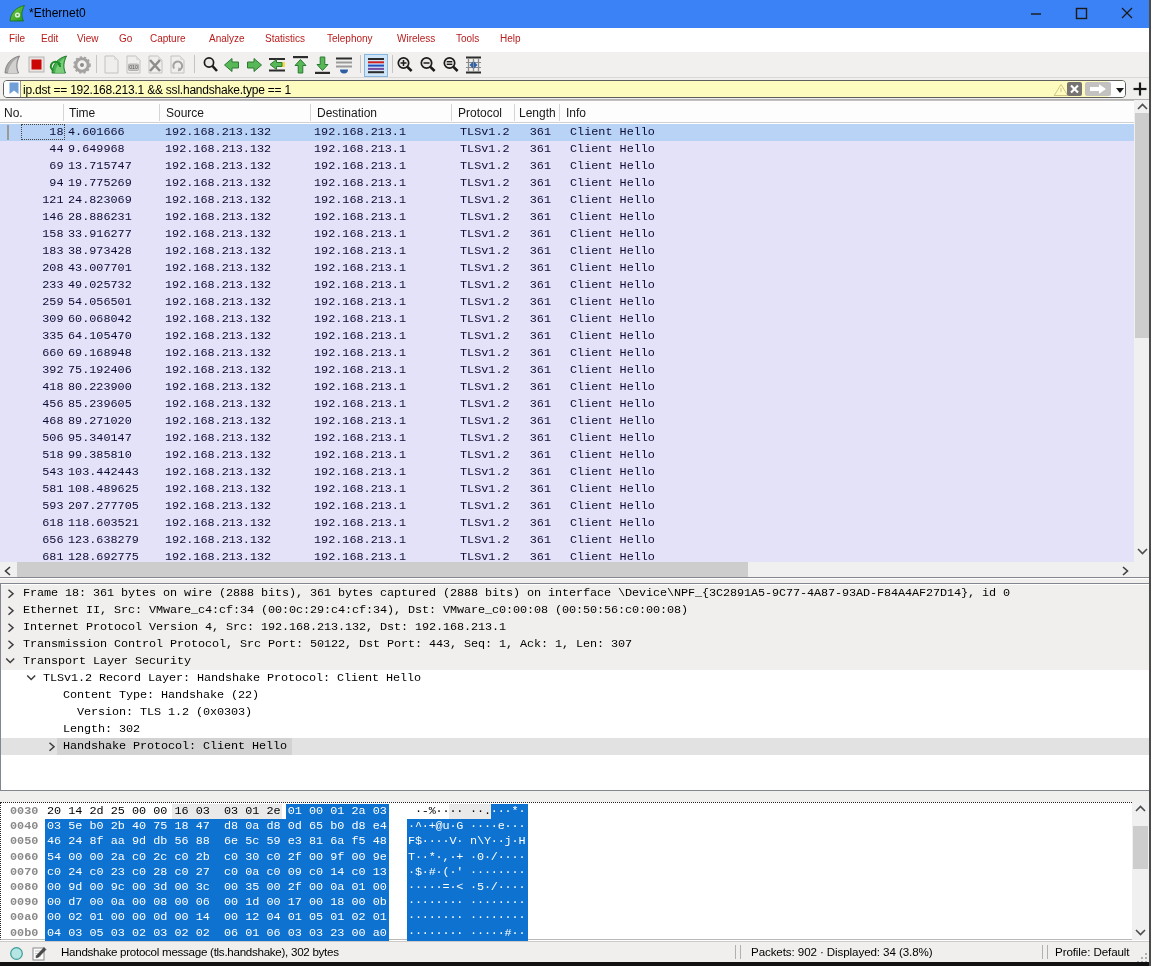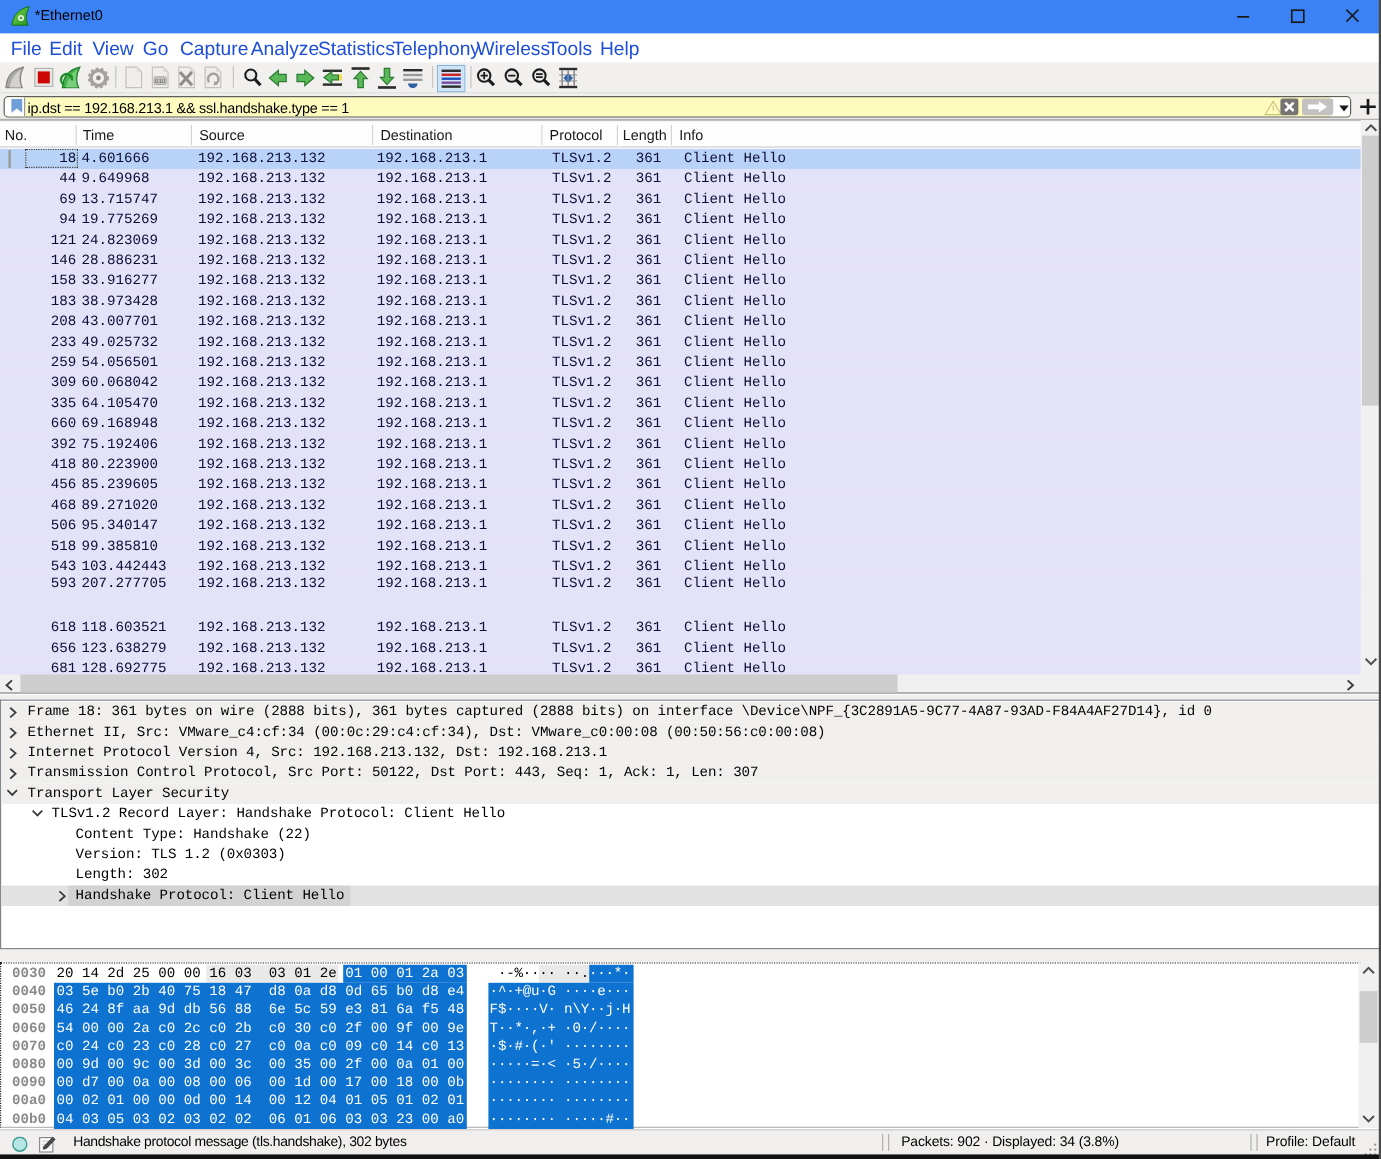--- a/index.html
+++ b/index.html
@@ -2,21 +2,21 @@
 <html><head><meta charset="utf-8"><style>
 *{margin:0;padding:0;box-sizing:border-box;}
 html,body{width:1151px;height:966px;overflow:hidden;}
 body{position:relative;font-family:"Liberation Sans",sans-serif;background:#fff;}
 .abs{position:absolute;}
 
 #title{left:0;top:0;width:1151px;height:28px;background:#3b82f6;}
 #title .txt{left:29px;top:6px;font-size:12px;color:#000;}
 
 #menu{left:0;top:28px;width:1151px;height:24px;background:#fff;}
-#menu span{position:absolute;top:5px;font-size:16px;color:#1d4ed8;}
+#menu span{position:absolute;top:5px;font-size:10px;color:#b91c1c;}
 
 #tb{left:0;top:52px;width:1151px;height:26px;background:#f1f0ef;border-bottom:1px solid #d9d8d7;}
 .tsep{position:absolute;top:3px;width:1px;height:18px;background:#c6c5c4;}
 
 #fb{left:0;top:78px;width:1151px;height:22px;background:#f0efee;border-bottom:1px solid #b3b2b1;}
 #ffield{position:absolute;left:3px;top:2px;width:1123px;height:18px;background:#fdfcbe;border:1px solid #5e5e5e;border-radius:4px;overflow:hidden;}
 #fbook{position:absolute;left:0;top:0;width:17px;height:16px;background:#fff;border-right:1px solid #9a9a9a;}
 #ftext{position:absolute;left:19px;top:1.5px;font-size:12px;letter-spacing:-0.22px;color:#000;}
 .fbtn{position:absolute;top:1px;height:14px;border-radius:2px;}
 
@@ -265,21 +265,21 @@
       <div class="prow" style="top:204px"><span class="cno">335</span><span class="ctime">64.105470</span><span class="csrc">192.168.213.132</span><span class="cdst">192.168.213.1</span><span class="cproto">TLSv1.2</span><span class="clen">361</span><span class="cinfo">Client Hello</span></div>
       <div class="prow" style="top:221px"><span class="cno">660</span><span class="ctime">69.168948</span><span class="csrc">192.168.213.132</span><span class="cdst">192.168.213.1</span><span class="cproto">TLSv1.2</span><span class="clen">361</span><span class="cinfo">Client Hello</span></div>
       <div class="prow" style="top:238px"><span class="cno">392</span><span class="ctime">75.192406</span><span class="csrc">192.168.213.132</span><span class="cdst">192.168.213.1</span><span class="cproto">TLSv1.2</span><span class="clen">361</span><span class="cinfo">Client Hello</span></div>
       <div class="prow" style="top:255px"><span class="cno">418</span><span class="ctime">80.223900</span><span class="csrc">192.168.213.132</span><span class="cdst">192.168.213.1</span><span class="cproto">TLSv1.2</span><span class="clen">361</span><span class="cinfo">Client Hello</span></div>
       <div class="prow" style="top:272px"><span class="cno">456</span><span class="ctime">85.239605</span><span class="csrc">192.168.213.132</span><span class="cdst">192.168.213.1</span><span class="cproto">TLSv1.2</span><span class="clen">361</span><span class="cinfo">Client Hello</span></div>
       <div class="prow" style="top:289px"><span class="cno">468</span><span class="ctime">89.271020</span><span class="csrc">192.168.213.132</span><span class="cdst">192.168.213.1</span><span class="cproto">TLSv1.2</span><span class="clen">361</span><span class="cinfo">Client Hello</span></div>
       <div class="prow" style="top:306px"><span class="cno">506</span><span class="ctime">95.340147</span><span class="csrc">192.168.213.132</span><span class="cdst">192.168.213.1</span><span class="cproto">TLSv1.2</span><span class="clen">361</span><span class="cinfo">Client Hello</span></div>
       <div class="prow" style="top:323px"><span class="cno">518</span><span class="ctime">99.385810</span><span class="csrc">192.168.213.132</span><span class="cdst">192.168.213.1</span><span class="cproto">TLSv1.2</span><span class="clen">361</span><span class="cinfo">Client Hello</span></div>
       <div class="prow" style="top:340px"><span class="cno">543</span><span class="ctime">103.442443</span><span class="csrc">192.168.213.132</span><span class="cdst">192.168.213.1</span><span class="cproto">TLSv1.2</span><span class="clen">361</span><span class="cinfo">Client Hello</span></div>
       <div class="prow" style="top:357px"><span class="cno">581</span><span class="ctime">108.489625</span><span class="csrc">192.168.213.132</span><span class="cdst">192.168.213.1</span><span class="cproto">TLSv1.2</span><span class="clen">361</span><span class="cinfo">Client Hello</span></div>
-      <div class="prow" style="top:354px"><span class="cno">593</span><span class="ctime">207.277705</span><span class="csrc">192.168.213.132</span><span class="cdst">192.168.213.1</span><span class="cproto">TLSv1.2</span><span class="clen">361</span><span class="cinfo">Client Hello</span></div>
+      <div class="prow" style="top:374px"><span class="cno">593</span><span class="ctime">207.277705</span><span class="csrc">192.168.213.132</span><span class="cdst">192.168.213.1</span><span class="cproto">TLSv1.2</span><span class="clen">361</span><span class="cinfo">Client Hello</span></div>
       <div class="prow" style="top:391px"><span class="cno">618</span><span class="ctime">118.603521</span><span class="csrc">192.168.213.132</span><span class="cdst">192.168.213.1</span><span class="cproto">TLSv1.2</span><span class="clen">361</span><span class="cinfo">Client Hello</span></div>
       <div class="prow" style="top:408px"><span class="cno">656</span><span class="ctime">123.638279</span><span class="csrc">192.168.213.132</span><span class="cdst">192.168.213.1</span><span class="cproto">TLSv1.2</span><span class="clen">361</span><span class="cinfo">Client Hello</span></div>
       <div class="prow" style="top:425px"><span class="cno">681</span><span class="ctime">128.692775</span><span class="csrc">192.168.213.132</span><span class="cdst">192.168.213.1</span><span class="cproto">TLSv1.2</span><span class="clen">361</span><span class="cinfo">Client Hello</span></div>
       <div style="position:absolute;left:21px;top:0;width:44px;height:16px;border:1px dotted #444"></div>
       <div style="position:absolute;left:7px;top:1px;width:2px;height:15px;background:#9a9a9a"></div>
     </div>
   </div>
 <div class="sb abs" style="left:1134px;top:100px;width:17px;height:462px">
     <div class="sbthumb" style="left:1px;top:13px;width:15px;height:225px"></div>
     <svg style="position:absolute;left:2px;top:2px" width="13" height="10">
@@ -313,21 +313,21 @@
     <div class="drow" style="top:52px;background:#f0efee;"><svg style="position:absolute;left:5px;top:4px" width="10" height="10">
         <path d="M2.5,0.8 L7,4.8 L2.5,8.8" fill="none" stroke="#3c3c3c" stroke-width="1.5"></path>
       </svg><span style="position:absolute;left:22px;">Transmission Control Protocol, Src Port: 50122, Dst Port: 443, Seq: 1, Ack: 1, Len: 307</span></div>
     <div class="drow" style="top:69px;background:#f0efee;"><svg style="position:absolute;left:4px;top:4px" width="12" height="10">
         <path d="M1.2,1.5 L5.2,5.5 L9.2,1.5" fill="none" stroke="#3c3c3c" stroke-width="1.5"></path>
       </svg><span style="position:absolute;left:22px;">Transport Layer Security</span></div>
     <div class="drow" style="top:86px;"><svg style="position:absolute;left:25px;top:4px" width="12" height="10">
         <path d="M1.2,1.5 L5.2,5.5 L9.2,1.5" fill="none" stroke="#3c3c3c" stroke-width="1.5"></path>
       </svg><span style="position:absolute;left:42px;">TLSv1.2 Record Layer: Handshake Protocol: Client Hello</span></div>
     <div class="drow" style="top:103px;"><span style="position:absolute;left:62px;">Content Type: Handshake (22)</span></div>
-    <div class="drow" style="top:120px;"><span style="position:absolute;left:62px;">Version: TLS 1.2 (0x0303)</span></div>
+    <div class="drow" style="top:120px;"><span style="position:absolute;left:76px;">Version: TLS 1.2 (0x0303)</span></div>
     <div class="drow" style="top:137px;"><span style="position:absolute;left:62px;">Length: 302</span></div>
     <div class="drow" style="top:154px;background:#e2e2e2;"><div style="position:absolute;left:56px;top:0;width:235px;height:17px;background:#d2d2d2"></div><svg style="position:absolute;left:46px;top:4px" width="10" height="10">
         <path d="M2.5,0.8 L7,4.8 L2.5,8.8" fill="none" stroke="#3c3c3c" stroke-width="1.5"></path>
       </svg><span style="position:absolute;left:62px;">Handshake Protocol: Client Hello</span></div>
   </div>
 <div id="hex" class="abs">
     <div class="hbg shadebg" style="left:171px;top:1px;width:110px"></div>
     <div class="hbg bluebg" style="left:285px;top:1px;width:102.5px"></div>
     <div class="hbg shadebg" style="left:448px;top:1px;width:41.5px"></div>
     <div class="hbg bluebg" style="left:489.5px;top:1px;width:37.5px"></div>

